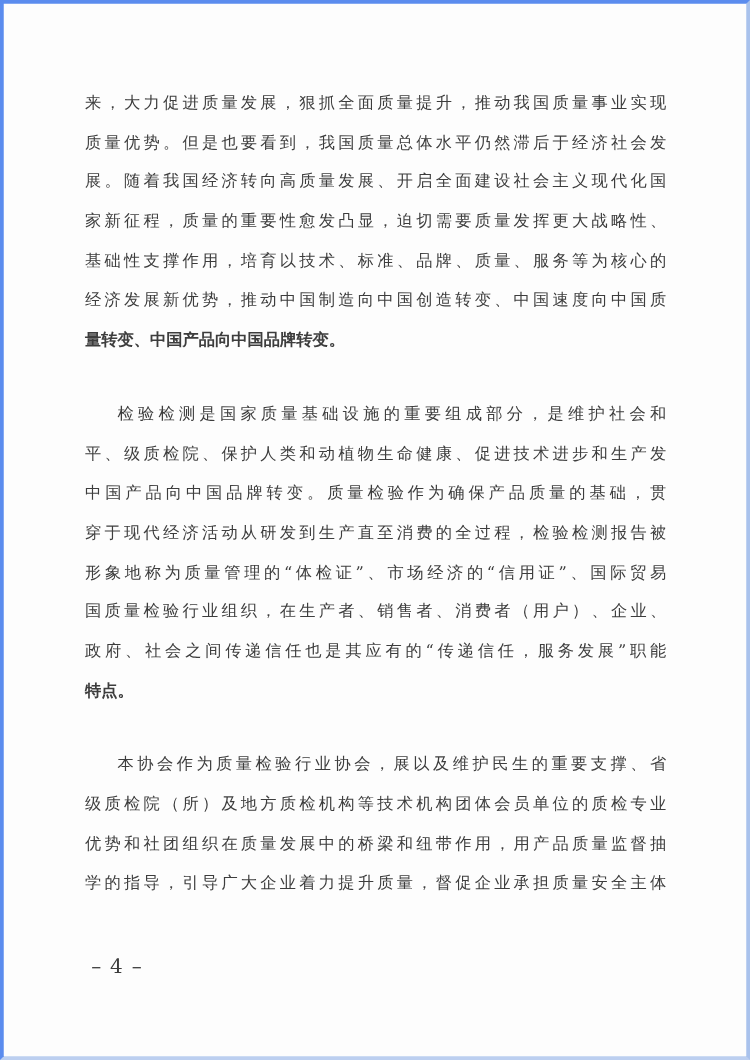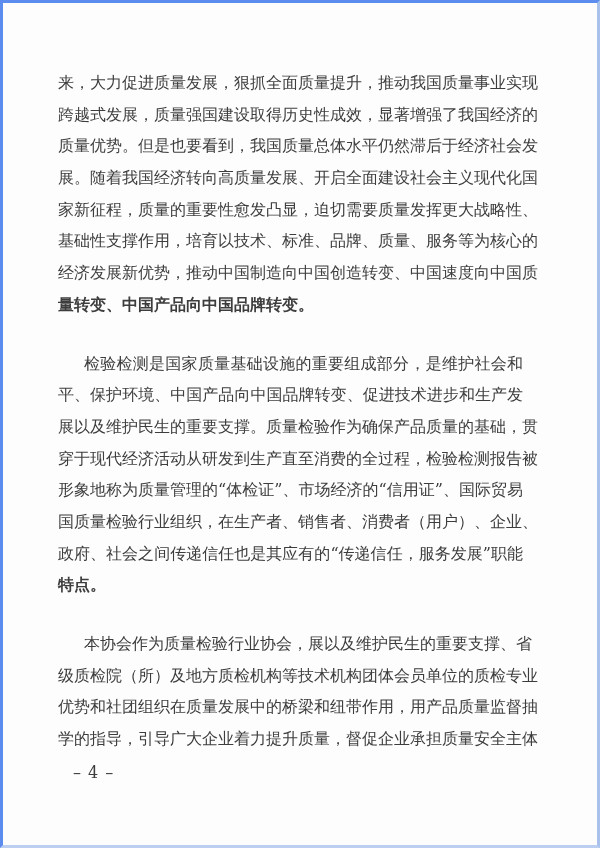--- a/index.html
+++ b/index.html
@@ -16,25 +16,25 @@
     inset: 0;
     box-sizing: border-box;
     border-top: 3px solid var(--b-top, #5b8cee);
     border-left: 3px solid var(--b-left, #5b8cee);
     border-right: 3px solid var(--b-right, #a9c2ec);
     border-bottom: 3px solid var(--b-bottom, #bccff0);
     pointer-events: none;
   }
   .doc-body {
     position: absolute;
-    left: 58px;
+    left: 68px;
     top: 67px;
     width: 465px;
     color: var(--txt, #3d3d3d);
-    font-size: 16px;
+    font-size: 13px;
   }
   .line {
     height: 31.7px;
     line-height: 31.7px;
     white-space: nowrap;
     text-align: justify;
     text-align-last: justify;
     text-justify: inter-character;
   }
   .line.indent { padding-left: 26px; margin-top: 27px; }
@@ -48,30 +48,29 @@
     color: var(--txt, #3d3d3d);
   }
 </style>
 </head>
 <body>
 
 <div class="page">
   <div class="border-frame"></div>
   <div class="doc-body" id="doc-body">
       <div class="line">来，大力促进质量发展，狠抓全面质量提升，推动我国质量事业实现</div>
-      <div class="line">跨越式发展，质量强国建设取得历史性成效，显著增强了我国经济的</div>
       <div class="line">质量优势。但是也要看到，我国质量总体水平仍然滞后于经济社会发</div>
       <div class="line">展。随着我国经济转向高质量发展、开启全面建设社会主义现代化国</div>
       <div class="line">家新征程，质量的重要性愈发凸显，迫切需要质量发挥更大战略性、</div>
       <div class="line">基础性支撑作用，培育以技术、标准、品牌、质量、服务等为核心的</div>
       <div class="line">经济发展新优势，推动中国制造向中国创造转变、中国速度向中国质</div>
       <div class="line no-justify">量转变、中国产品向中国品牌转变。</div>
       <div class="line indent">检验检测是国家质量基础设施的重要组成部分，是维护社会和</div>
-      <div class="line">平、保护环境、中国产品向中国品牌转变、促进技术进步和生产发</div>
-      <div class="line">展以及维护民生的重要支撑。质量检验作为确保产品质量的基础，贯</div>
+      <div class="line">平、级质检院、保护人类和动植物生命健康、促进技术进步和生产发</div>
+      <div class="line">中国产品向中国品牌转变。质量检验作为确保产品质量的基础，贯</div>
       <div class="line">穿于现代经济活动从研发到生产直至消费的全过程，检验检测报告被</div>
       <div class="line">形象地称为质量管理的“体检证”、市场经济的“信用证”、国际贸易</div>
       <div class="line">国质量检验行业组织，在生产者、销售者、消费者（用户）、企业、</div>
       <div class="line">政府、社会之间传递信任也是其应有的“传递信任，服务发展”职能</div>
       <div class="line no-justify">特点。</div>
       <div class="line indent">本协会作为质量检验行业协会，展以及维护民生的重要支撑、省</div>
       <div class="line">级质检院（所）及地方质检机构等技术机构团体会员单位的质检专业</div>
       <div class="line">优势和社团组织在质量发展中的桥梁和纽带作用，用产品质量监督抽</div>
       <div class="line">学的指导，引导广大企业着力提升质量，督促企业承担质量安全主体</div>
     </div>

